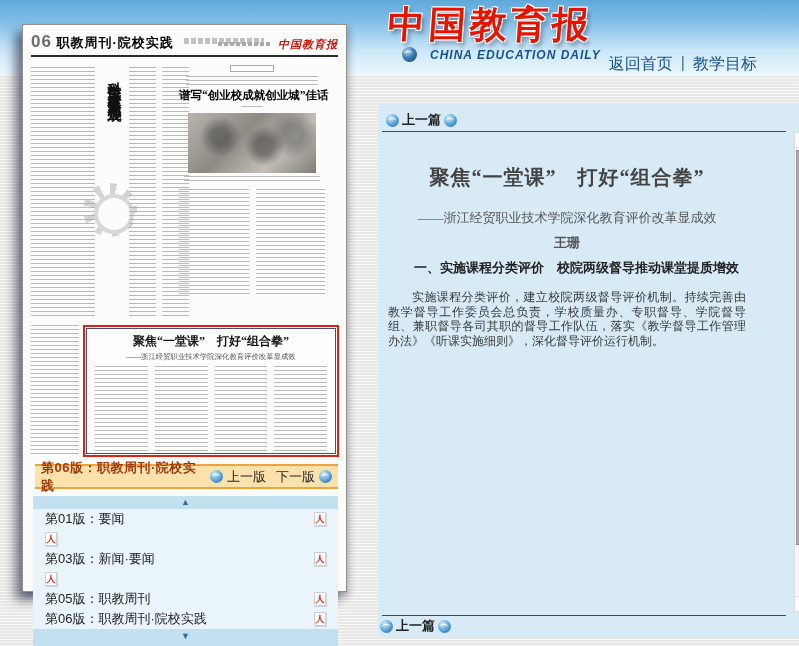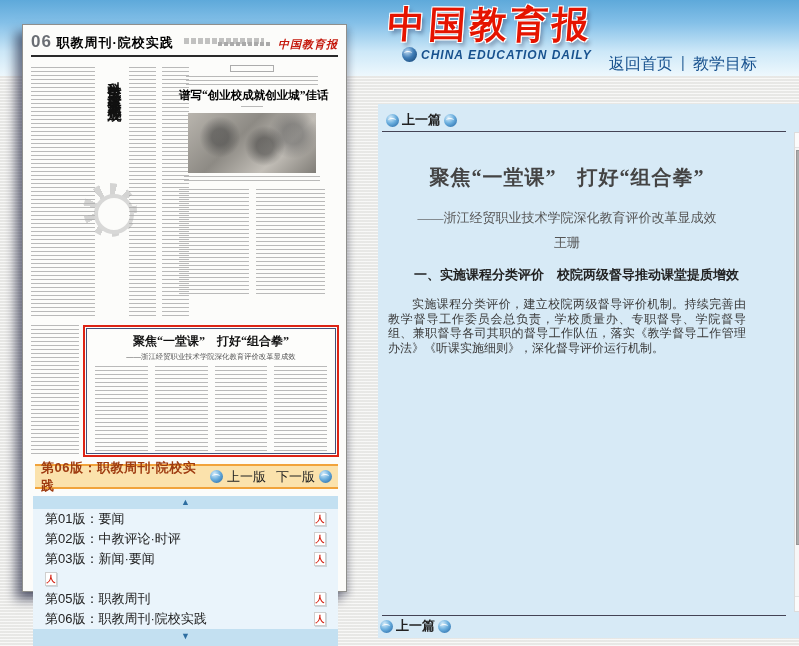--- a/index.html
+++ b/index.html
@@ -17,21 +17,21 @@
   .header-band {
     position:absolute; left:0; top:0; width:799px; height:76px;
     background:linear-gradient(180deg,#5ea9da 0%,#84c0e8 30%,#cde8f8 68%,#eef8fd 100%);
   }
   .brand { position:absolute; left:388px; top:4px; cursor:pointer; }
   .brand-cn {
     font-family:"DejaVu Serif", serif; font-weight:bold; font-size:37px; line-height:40px;
     color:#e51400; letter-spacing:4px; transform:skewX(-4deg); display:inline-block;
     text-shadow:-1px -1px 0 #fff,1px -1px 0 #fff,-1px 1px 0 #fff,1px 1px 0 #fff,3px 4px 4px rgba(0,0,40,.35);
   }
-  .brand-en { margin:3px 0 0 14px; display:flex; align-items:center; gap:4px; }
+  .brand-en { margin:3px 0 0 14px; display:flex; align-items:center; gap:13px; }
   .brand-en-text { color:#17518e; font-weight:bold; font-size:12px; letter-spacing:1px; font-style:italic; }
   .globe { display:inline-block; width:13px; height:13px; border-radius:50%;
     background:radial-gradient(circle at 35% 30%, #d8eefb 0%, #6aaede 45%, #1d5f9e 100%);
     position:relative; flex:none; }
   .globe::after { content:""; position:absolute; left:2px; top:4px; width:8px; height:4px;
     border-radius:50%; border-top:1.5px solid rgba(255,255,255,.95); }
   .globe.lg { width:15px; height:15px; background:radial-gradient(circle at 35% 30%, #bcd9f2 0%, #3f7cb5 45%, #123f6e 100%); }
   .header-links { position:absolute; right:42px; top:54px; font-size:16px; color:#17518e; display:flex; gap:8px; }
   .header-links span { cursor:pointer; }
   .header-links .sep { cursor:default; color:#3f73a5; }
@@ -116,24 +116,24 @@
   .panel-link { position:absolute; display:flex; align-items:center; gap:3px;
     font-size:13px; color:#222; font-weight:bold; cursor:pointer; }
   .panel-link.top { left:8px; top:7px; }
   .panel-link.bottom { left:2px; bottom:3px; }
   .hr-top { position:absolute; left:4px; right:28px; top:27px; border-top:1px solid #445; }
   .hr-bottom { position:absolute; left:4px; right:28px; bottom:22px; border-top:1px solid #445; }
   .article-content { position:absolute; left:10px; top:30px; width:358px; height:480px; overflow:hidden;
     font-family:"Liberation Serif", serif; color:#3a3a3a; }
   .article-title { margin-top:30px; text-align:center; font-size:20px; font-weight:bold; color:#444; letter-spacing:1px; }
   .article-subtitle { margin-top:18px; text-align:center; font-size:13px; color:#555; }
-  .article-author { margin-top:7px; text-align:center; font-size:13px; color:#555; }
+  .article-author { margin-top:7px; text-align:center; font-size:13px; color:#555;font-weight:bold; }
   .article-lead { margin-top:24px; font-family:"Liberation Sans", sans-serif; font-size:13.5px; font-weight:bold; color:#222; text-indent:2em; }
   .article-p { margin-top:13px; font-size:12px; line-height:14.5px; text-align:justify; text-indent:2em; }
-  .article-h { margin-top:14px; font-family:"Liberation Sans", sans-serif; font-size:13px; font-weight:bold; color:#222; text-indent:2em; }
+  .article-h { margin-top:7px; font-family:"Liberation Sans", sans-serif; font-size:13px; font-weight:bold; color:#222; text-indent:2em; }
   
   .scrollbar { position:absolute; right:3px; top:28px; bottom:26px; width:17px;
     background:#f7f7f7; border:1px solid #dcdcdc; }
   .sb-btn { position:absolute; left:0; right:0; height:15px; background:#fbfbfb; text-align:center;
     font-size:8px; color:#777; line-height:15px; cursor:pointer; }
   .sb-btn.up { top:0; border-bottom:1px solid #e3e3e3; }
   .sb-btn.down { bottom:0; border-top:1px solid #e3e3e3; }
   .sb-thumb { position:absolute; left:1px; right:1px; top:17px; height:395px;
     background:#ababab; border:1px solid #969696; cursor:grab; }
 </style>
@@ -217,21 +217,20 @@
 
   <div class="edition-list">
     <div class="strip">
       <span>▲</span>
     </div>
     <div class="edition-item">
       <span>第01版：要闻</span>
       <span class="pdf-icon">人</span>
     </div>
     <div class="edition-item">
-      <span>第02版：中教评论·时评</span>
       <span class="pdf-icon">人</span>
     </div>
     <div class="edition-item">
       <span>第03版：新闻·要闻</span>
       <span class="pdf-icon">人</span>
     </div>
     <div class="edition-item">
       <span class="pdf-icon">人</span>
     </div>
     <div class="edition-item">

